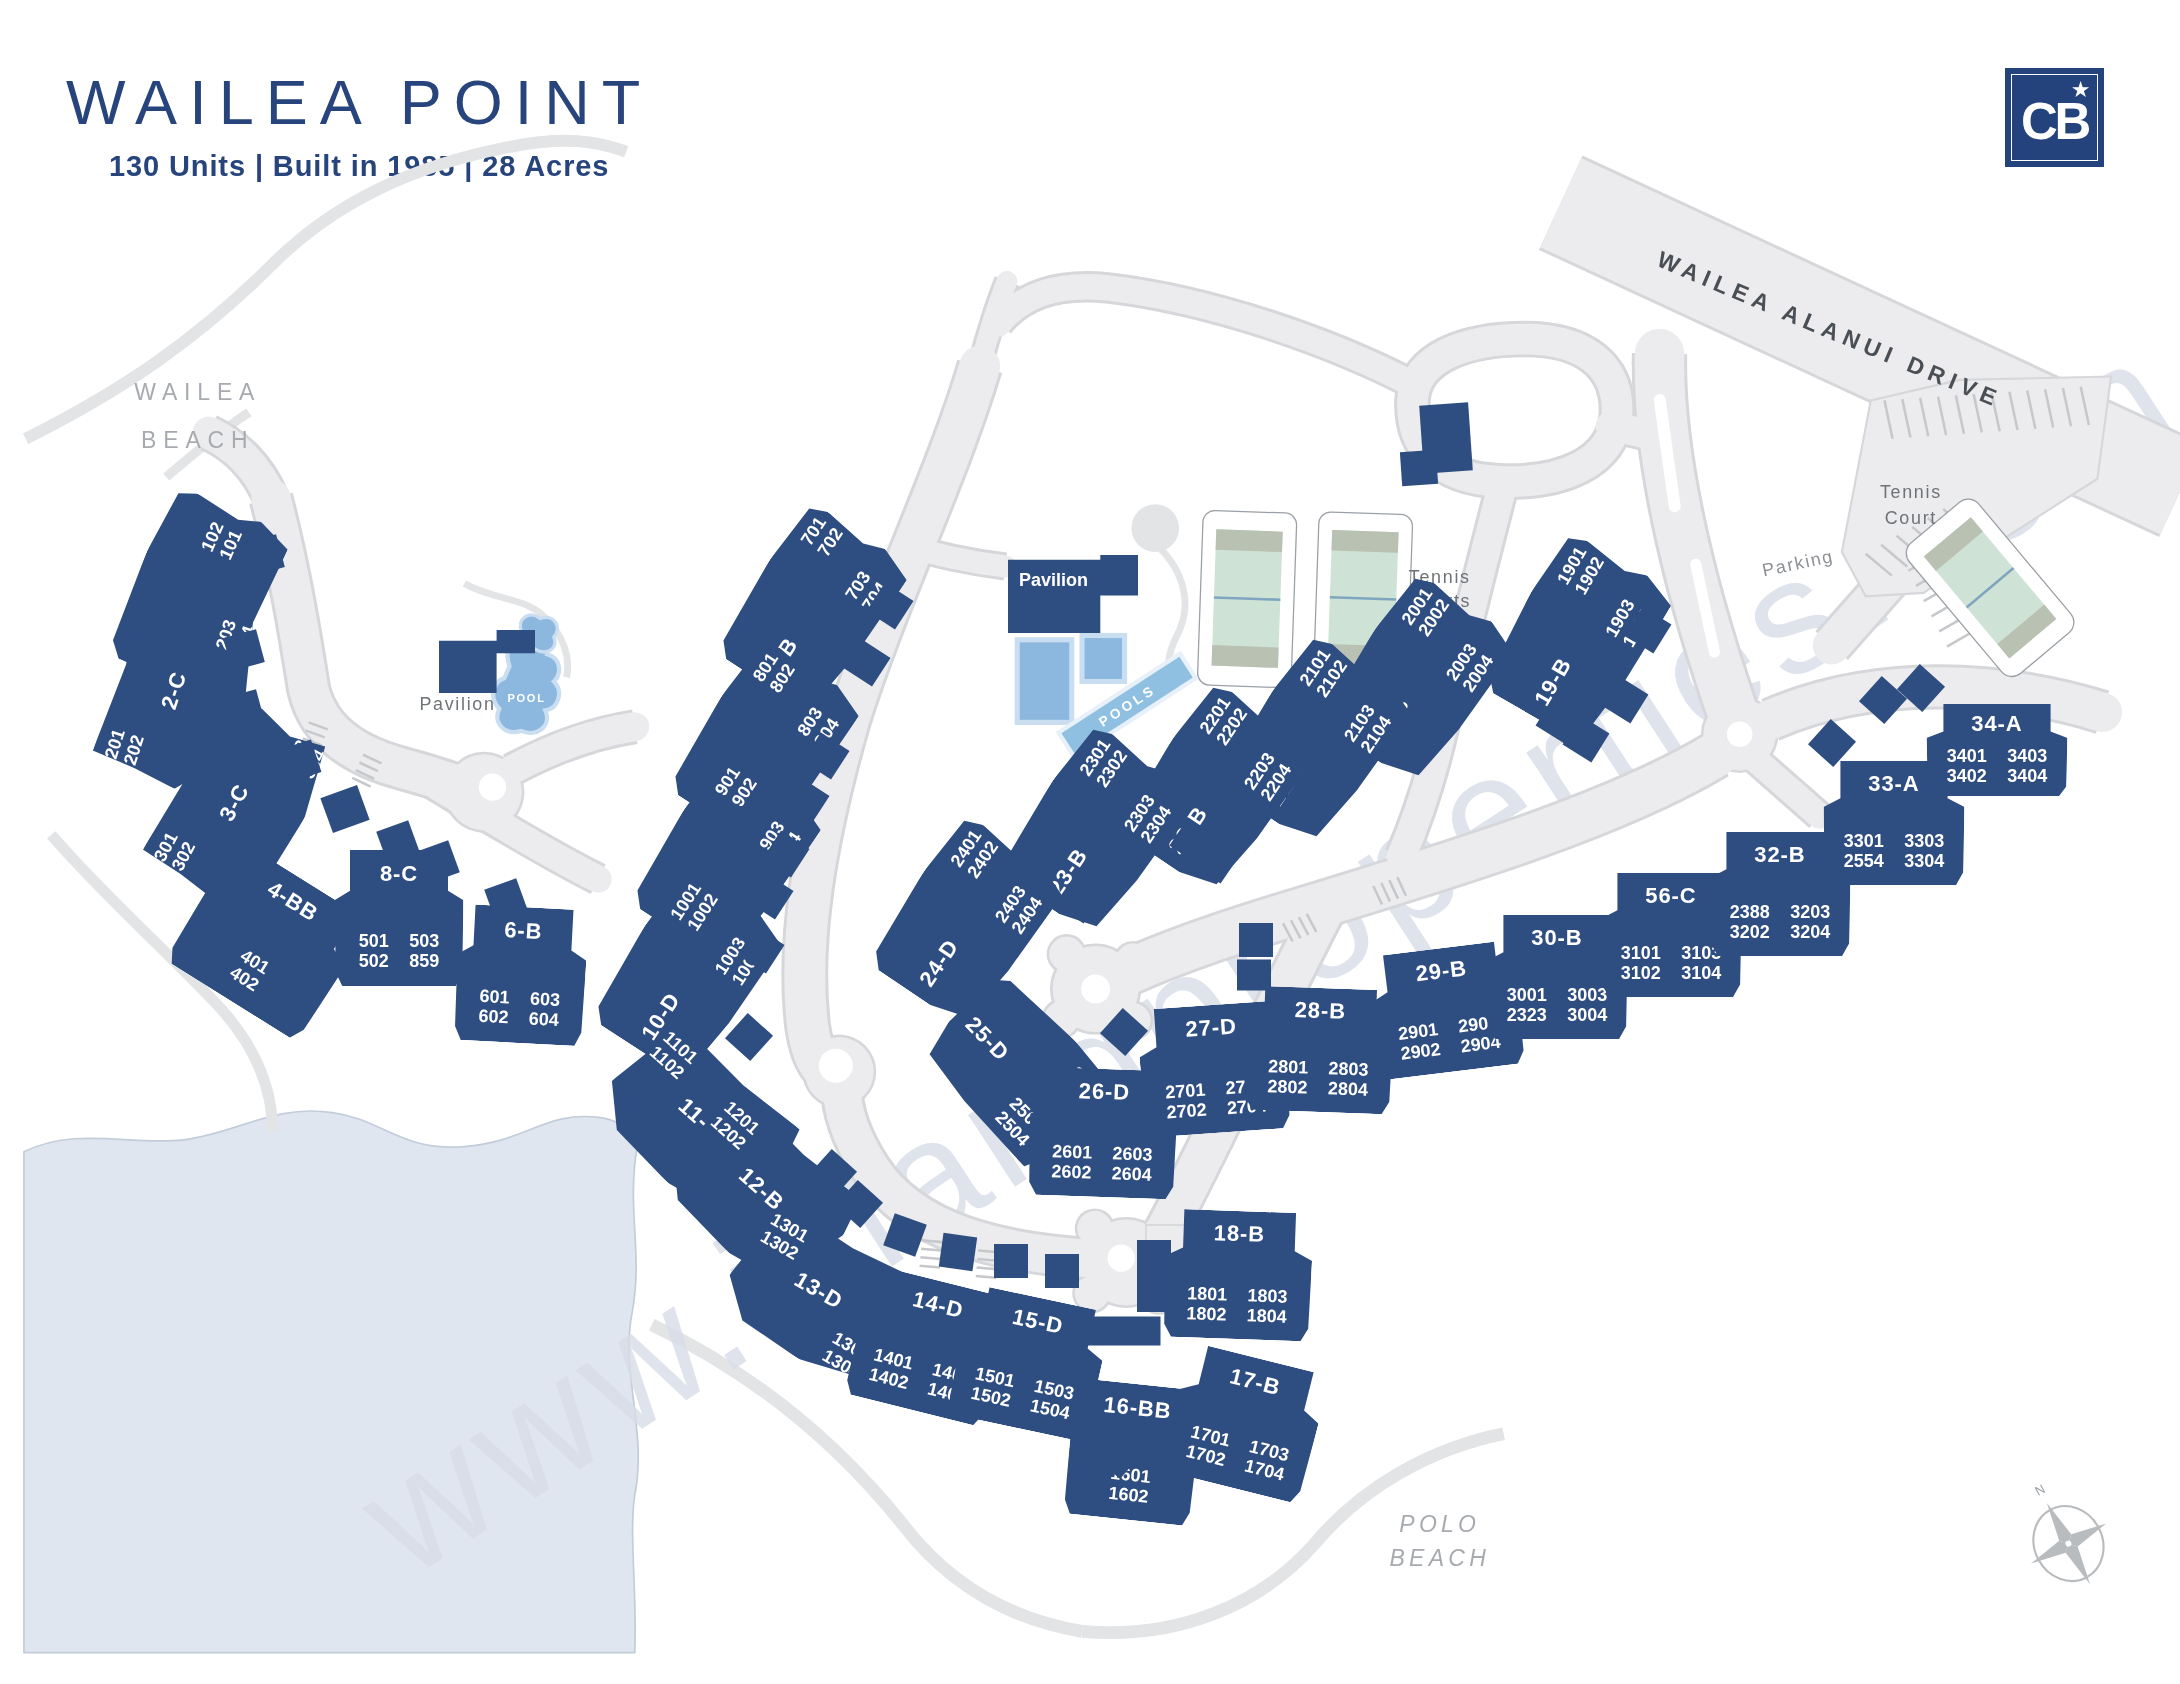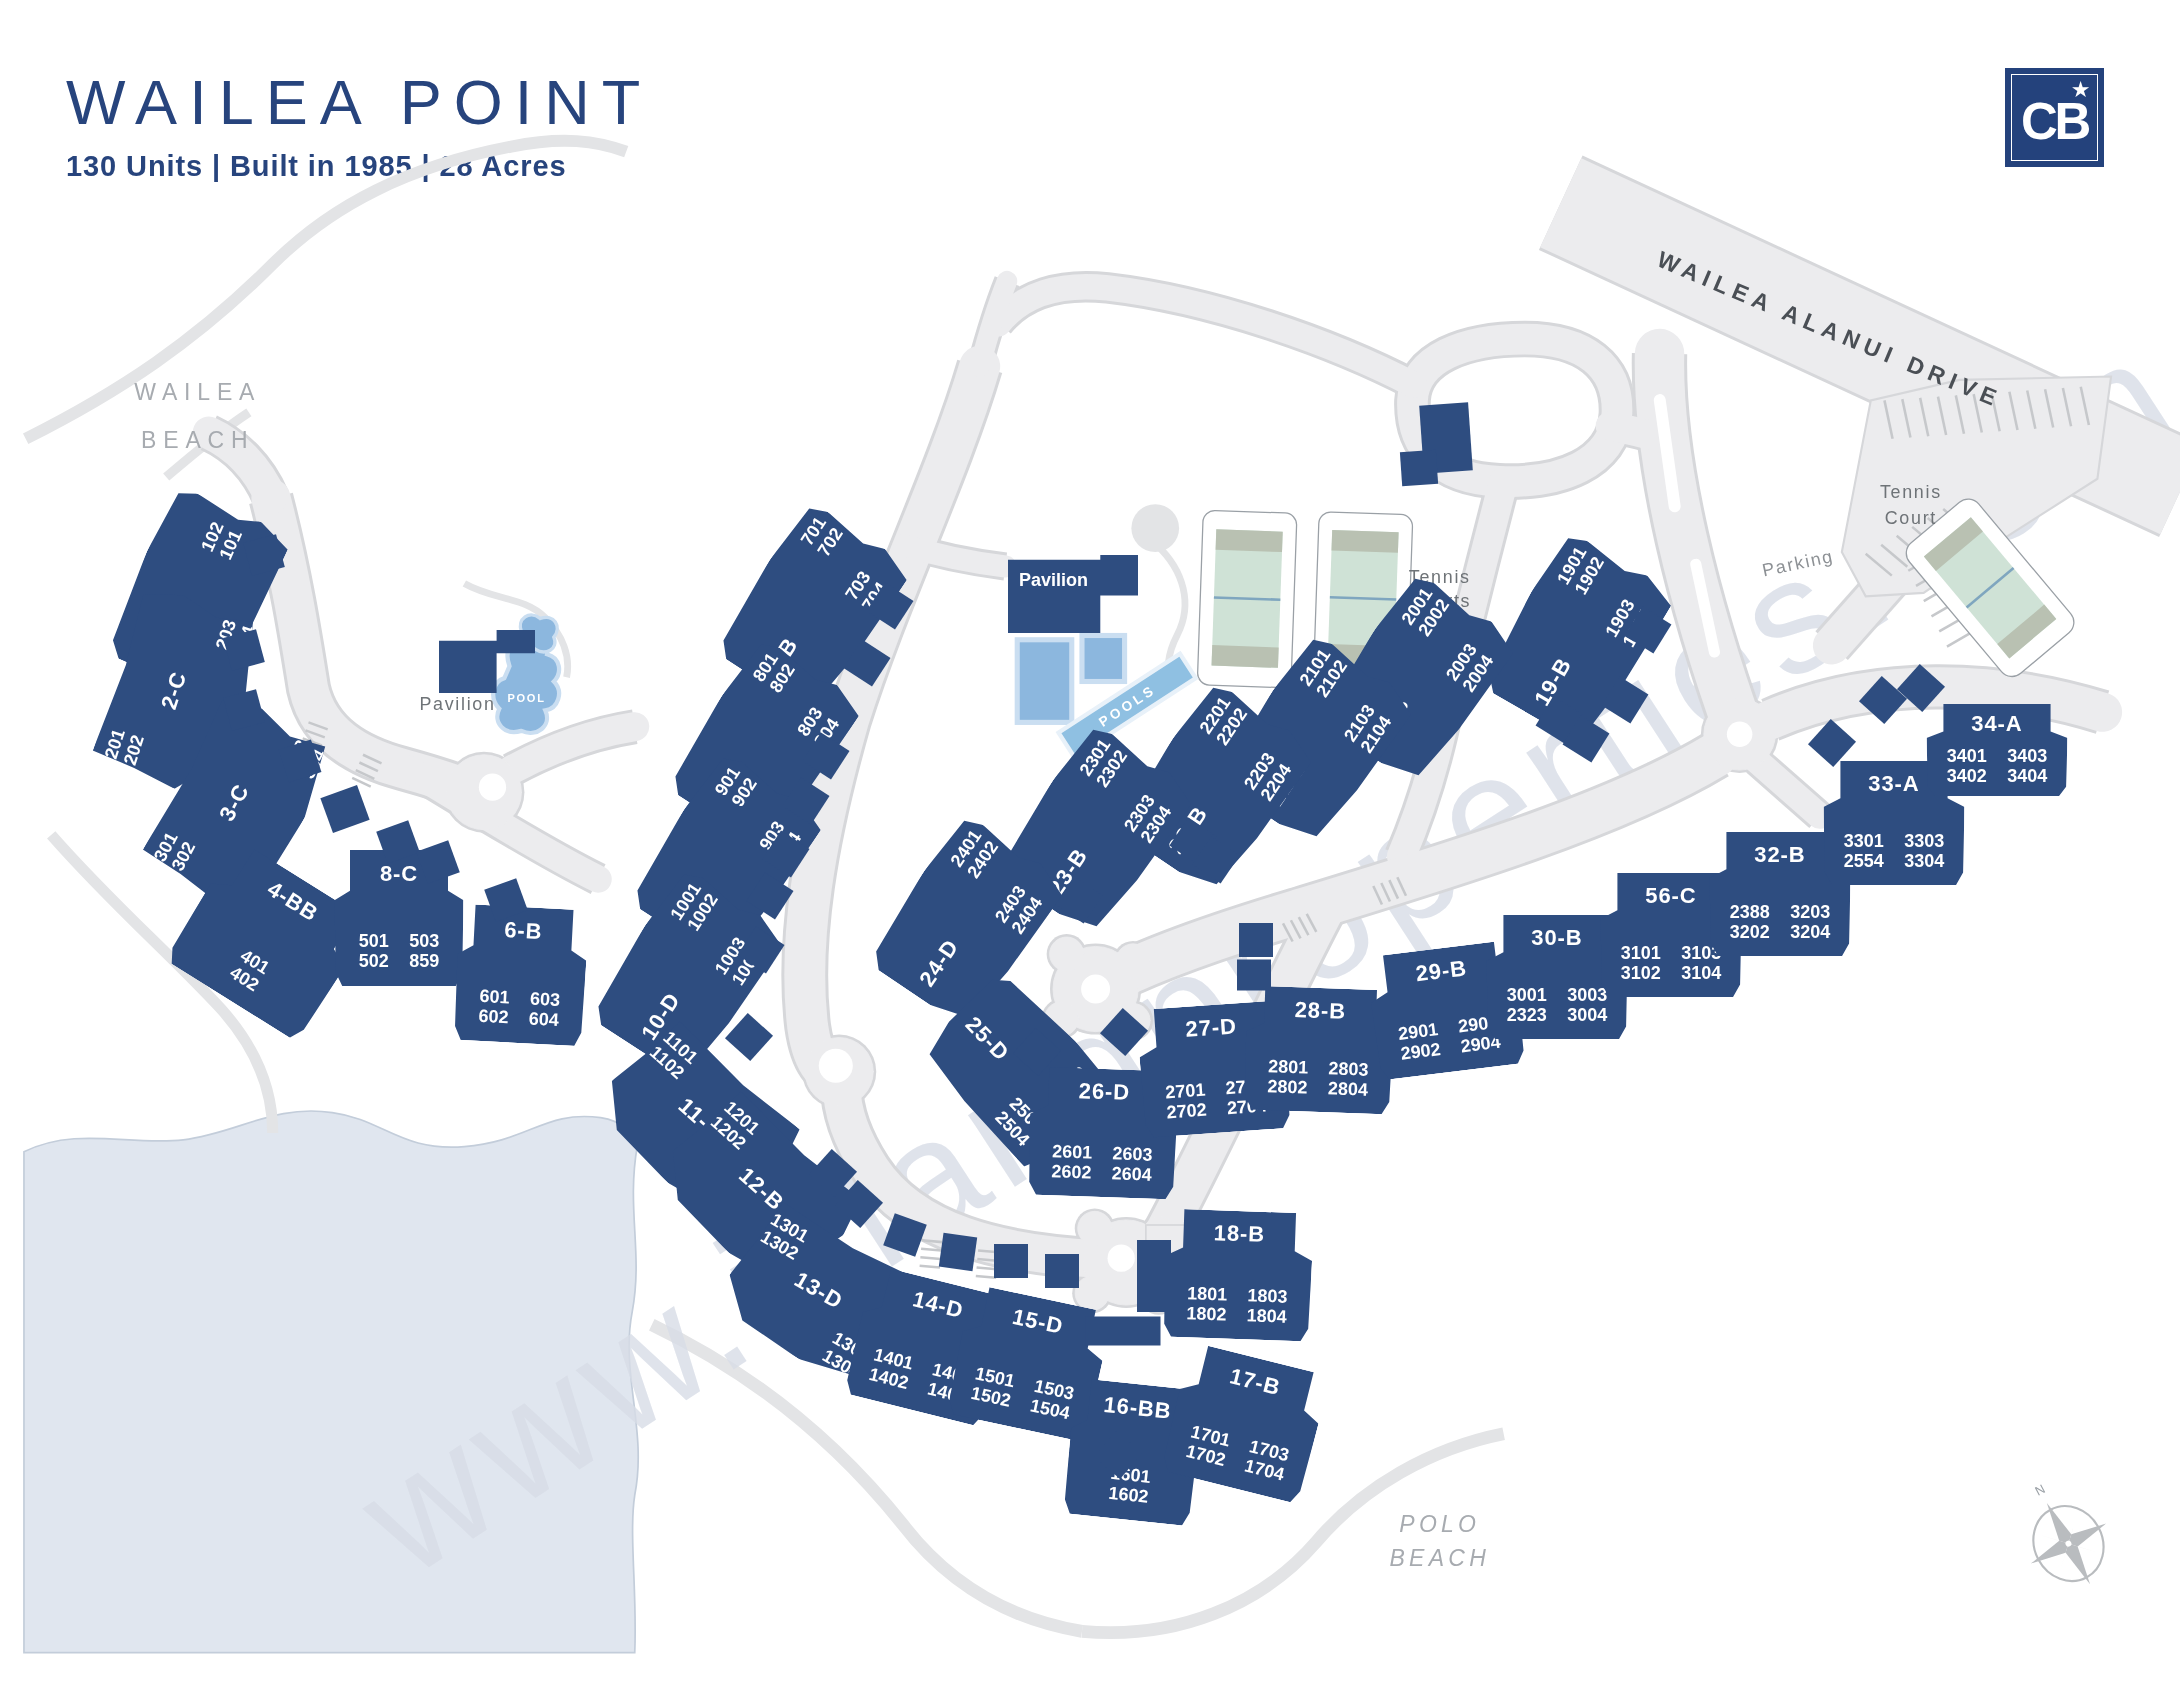--- a/index.html
+++ b/index.html
@@ -1,19 +1,19 @@
 <!DOCTYPE html>
 <html style="font-size:13.6px"><head>
 <meta charset="utf-8">
 <style>
   html,body{margin:0;padding:0;background:#fff;}
   #stage{position:relative;width:2181px;height:1685px;background:#ffffff;overflow:hidden;
          font-family:"Liberation Sans",sans-serif;}
   
-  #hdr{position:absolute;left:66px;top:66px;color:#27447d;}
+  #hdr{position:absolute;left:66px;top:66px;color:#27447d;text-align:center;}
   #hdr .title{font-size:63px;font-weight:400;letter-spacing:12px;color:#27447d;}
   #hdr .sub{margin-top:12px;font-size:29px;font-weight:bold;letter-spacing:0.9px;color:#27447d;}
   
   #logo{position:absolute;right:77px;top:68px;display:flex;align-items:center;gap:22px;}
   #cbbox{position:relative;width:99px;height:99px;background:#24427c;flex:0 0 auto;}
   #cbbox .inner{position:absolute;inset:6px;border:1.7px solid #fff;}
   #cbbox .mono{position:absolute;left:50%;top:54%;transform:translate(-50%,-50%);
                color:#fff;font-size:51px;font-weight:bold;letter-spacing:-3.4px;}
   #cbbox .star{position:absolute;right:13.6px;top:8.5px;color:#fff;font-size:22px;}
   #brand{color:#24427c;}

